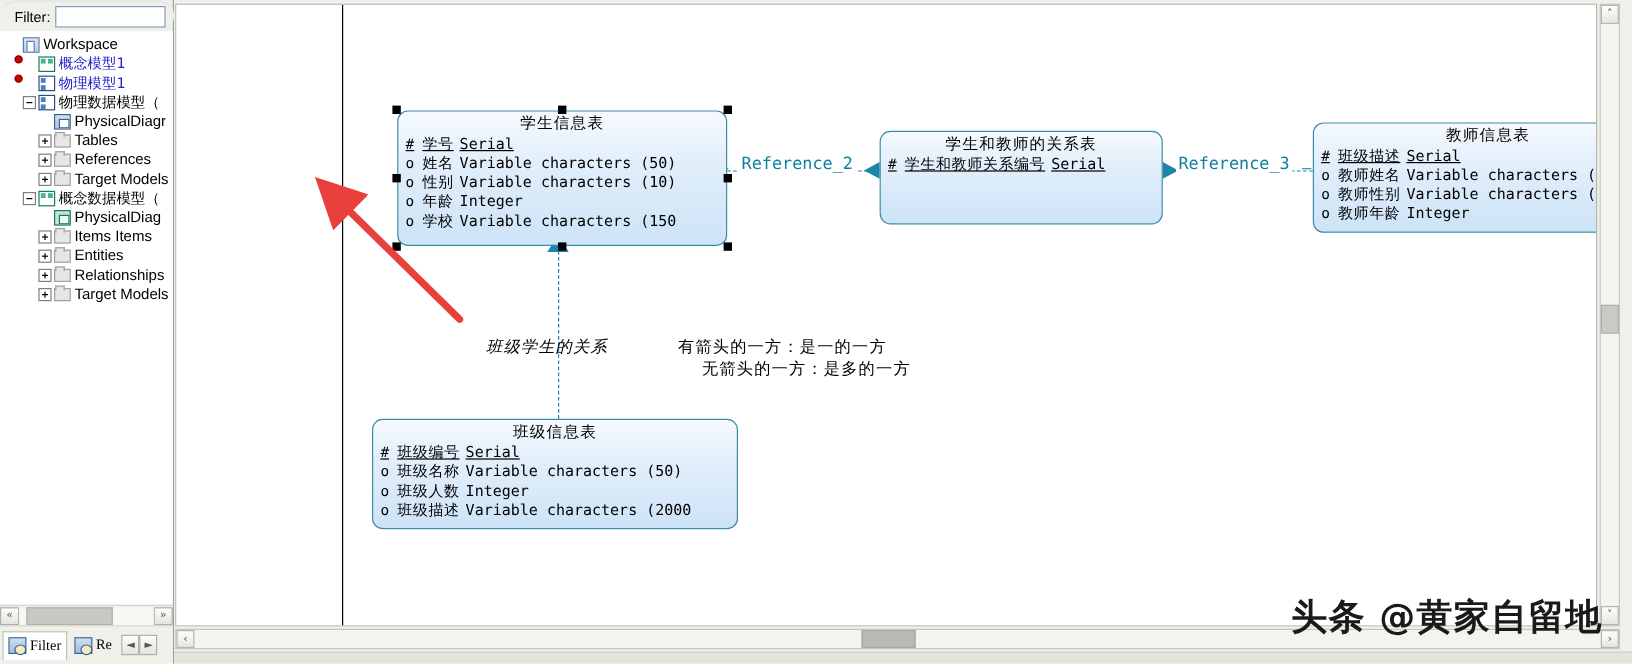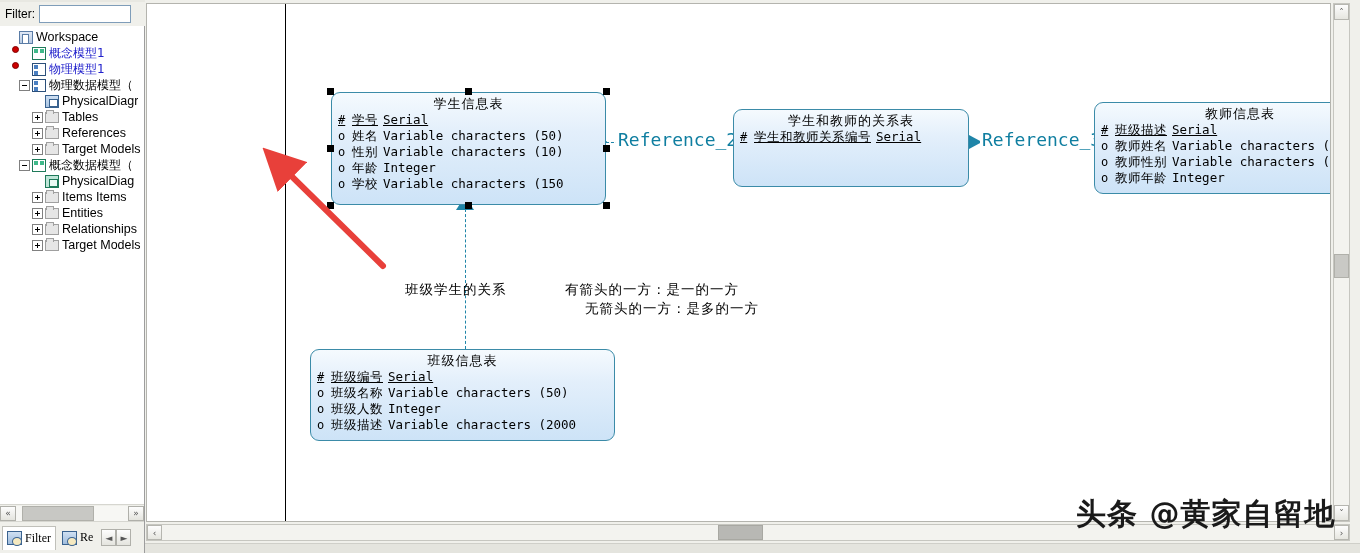--- a/index.html
+++ b/index.html
@@ -15,21 +15,21 @@
   
   #browser-panel{
     position:absolute; left:0; top:0; width:145px; height:553px;
     background:#f0f0eb;
     border-right:1px solid #9d9d9d;
   }
   #filter-bar{
     position:absolute; left:0; top:0; width:145px; height:26px;
     background:#f0f0eb;
     border-top:2px solid #e8e8e2;
-    display:flex; align-items:center; padding-left:5px;
+    display:flex; align-items:center; padding-left:12px;border-radius:13px;
   }
   #filter-bar .flabel{ font-size:12px; color:#000; margin-right:4px; }
   #filter-input{
     width:92px; height:18px;
     border:1px solid #7f9db9; background:#fff;
     font-family:"Liberation Sans", sans-serif; font-size:11px;
     padding:0 2px; outline:none;
   }
 
   #tree-scroll{
@@ -179,21 +179,21 @@
     position:absolute; width:7px; height:7px; background:#000000; z-index:30;
   }
   .rel-h{
     position:absolute; height:0; border-top:1px dashed #1f85a8;
   }
   .rel-v{
     position:absolute; width:0; border-left:1px dashed #1f85a8;
   }
   .rel-label{
     position:absolute; font-family:"DejaVu Sans Mono", monospace;
-    font-size:18px; color:#0f7ea0; white-space:nowrap;
+    font-size:14px; color:#0f7ea0; white-space:nowrap;
     background:#ffffff; padding:0 2px;text-align:center;
   }
   .arrow-left{
     position:absolute; width:0; height:0;
     border-top:7px solid transparent; border-bottom:7px solid transparent;
     border-right:13px solid #1f85a8;
   }
   .arrow-right{
     position:absolute; width:0; height:0;
     border-top:7px solid transparent; border-bottom:7px solid transparent;
@@ -408,21 +408,21 @@
       <div class="rel-label" style="left:469px; top:125px;">Reference_2</div>
 
       <div class="rel-h" style="left:822px; top:138px; width:125px;"></div>
       <div class="arrow-right" style="left:822px; top:131px;"></div>
       <div class="crowfoot" style="left:938px; top:129px;">—</div>
       <div class="rel-label" style="left:833px; top:125px;">Reference_3</div>
 
       <div class="rel-v" style="left:318px; top:205px; height:140px;"></div>
       <div class="arrow-up" style="left:309px; top:192px;"></div>
 
-      <div class="annot" style="left:258px; top:276px;">班级学生的关系</div>
+      <div class="annot" style="left:258px; top:276px;font-style:italic;">班级学生的关系</div>
       <div class="annot" style="left:418px; top:276px;">有箭头的一方：是一的一方</div>
       <div class="annot" style="left:418px; top:295px;margin-left:20px;">无箭头的一方：是多的一方</div>
 
       <div id="entities-layer">
           <div class="entity" style="left: 184px; top: 88px; width: 275px; height: 113px;">
             <div class="etitle">学生信息表</div>
             <div class="attrs">
               <div class="attr pk">
                 <span class="mark">#</span>
                 <span class="aname">学号</span>

